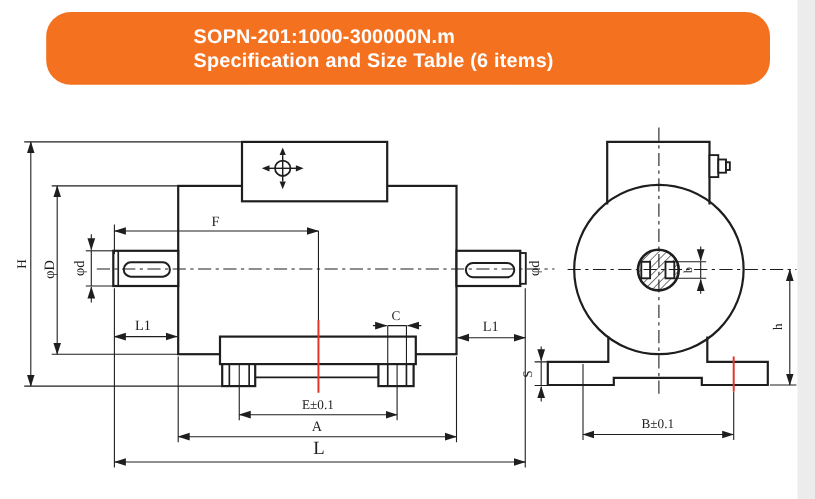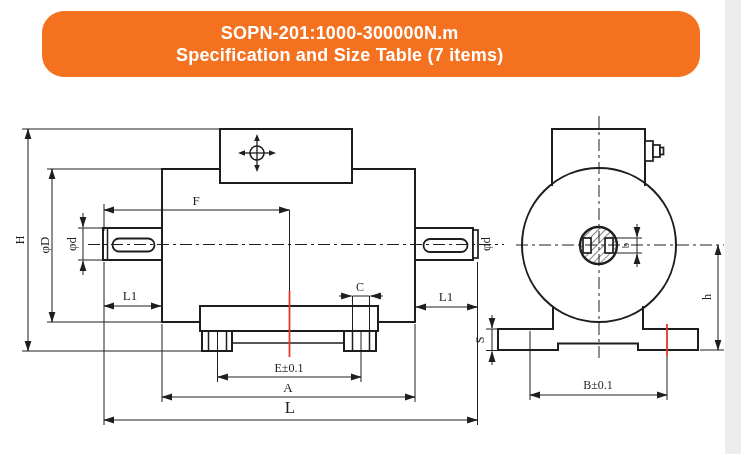--- a/index.html
+++ b/index.html
@@ -1,17 +1,17 @@
 <!DOCTYPE html>
 <html style="--accent: #f4711f; --ink: #1e1e1e; --hl: #e5352b; --edge: #ececec;"><head>
 <meta charset="utf-8">
 <style>
   html,body{margin:0;padding:0;background:#fff;}
   .page{position:relative;width:741px;height:454px;background:#fff;overflow:hidden;
-        font-family:"Liberation Sans",sans-serif;text-align:center;}
+        font-family:"Liberation Sans",sans-serif;}
   .edge-strip{position:absolute;top:0;right:0;width:16px;height:454px;background:var(--edge,#ececec);}
   .banner{position:absolute;left:42px;top:11px;width:658px;height:66px;border-radius:22px;
           background:var(--accent,#f4711f);display:flex;align-items:center;}
   .banner-text{padding-left:134px;color:#fff;font-weight:bold;font-size:18px;line-height:22px;
                letter-spacing:.2px;}
   svg.drawing{position:absolute;left:0;top:0;}
   .o2{stroke:var(--ink,#1e1e1e);stroke-width:2;fill:none;}
   .o2f{stroke:var(--ink,#1e1e1e);stroke-width:2;fill:#fff;}
   .o17{stroke:var(--ink,#1e1e1e);stroke-width:1.7;fill:#fff;}
   .t15{stroke:var(--ink,#1e1e1e);stroke-width:1.5;fill:none;}
@@ -22,21 +22,21 @@
   .ink{fill:var(--ink,#1e1e1e);}
 </style>
 </head>
 <body>
 
 <div class="page">
 
   <div class="banner">
     <div class="banner-text">
       <div>SOPN-201:1000-300000N.m</div>
-      <div>Specification and Size Table (7 items)</div>
+      <div>Specification and Size Table (6 items)</div>
     </div>
   </div>
 
   <svg class="drawing" width="741" height="454" viewBox="0 0 741 454" xmlns="http://www.w3.org/2000/svg">
     <defs>
       <marker id="arr" viewBox="0 0 10 8" refX="9.5" refY="4" markerWidth="11" markerHeight="9" orient="auto-start-reverse">
         <path d="M0,0.8 L10,4 L0,7.2 Z" fill="#1e1e1e"></path>
       </marker>
       <pattern id="hatch" width="5" height="5" patternUnits="userSpaceOnUse" patternTransform="rotate(45 0 0)">
         <rect width="5" height="5" fill="#ffffff"></rect>

